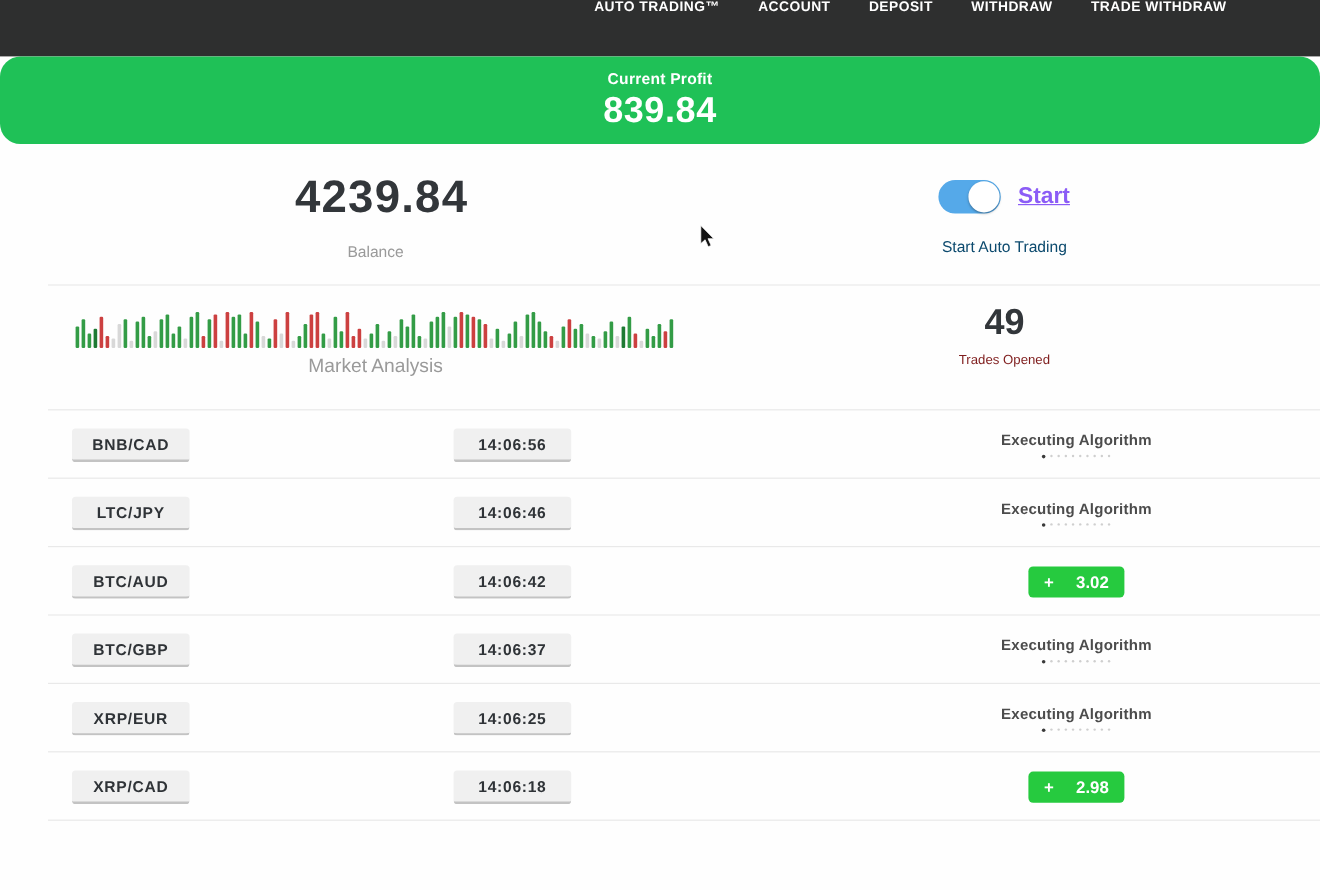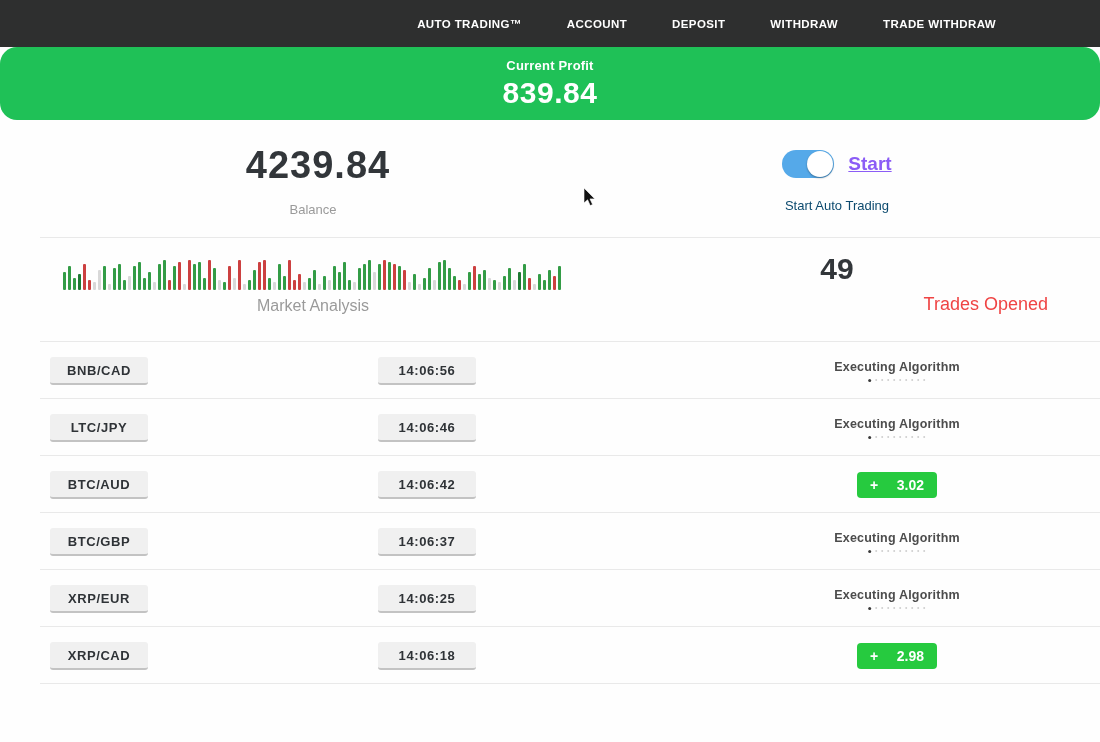--- a/index.html
+++ b/index.html
@@ -1,22 +1,22 @@
 <!DOCTYPE html>
 <html><head>
 <meta charset="utf-8">
 <style>
   * { margin:0; padding:0; box-sizing:border-box; }
   html,body { width:1100px; height:742px; overflow:hidden; background:#fff;
               font-family:"Liberation Sans", sans-serif; }
   .page { position:relative; width:1100px; height:742px; background:#fefefe; }
 
   
-  .topbar { height:47px; background:#2e2f2f; display:flex; align-items:center;
-            justify-content:flex-end; padding-right:104px; gap:45px; }
+  .topbar { height:47px; background:#2e2f2f; display:flex; align-items:flex-start;
+            justify-content:flex-end; padding-right:78px; gap:32px; }
   .nav-item { color:#fff; font-size:11.5px; font-weight:bold; letter-spacing:.4px;
               cursor:pointer; white-space:nowrap; }
 
   
   .profit-banner { height:73px; background:#1fc157; color:#fff; text-align:center;
                    padding-top:11px; }
   .profit-label { font-size:13px; font-weight:bold; letter-spacing:.2px; }
   .profit-value { font-size:30px; font-weight:bold; letter-spacing:.5px; margin-top:3px; }
 
   
@@ -39,31 +39,31 @@
   .toggle-sub { margin-top:20px; font-size:13px; color:#0c4a6e; }
 
   .sep { height:1px; background:#e9e9e9; margin-left:40px; }
 
   .market-row { height:103px; }
   .bars { width:500px; height:38px; margin:14px auto 0; display:flex;
           align-items:flex-end; gap:2px; }
   .bar { width:3px; border-radius:1px; flex:0 0 auto; }
   .market-label { margin-top:7px; font-size:16px; color:#9a9a9a; }
   .trades-open-value { margin-top:14px; font-size:30px; font-weight:bold; color:#32363a; }
-  .trades-open-label { margin-top:8px; font-size:18px; color:#ef4444;text-align:right; }
+  .trades-open-label { margin-top:8px; font-size:11px; color:#7f1d1d; }
 
   
   .trade-row { position:relative; height:57px; }
   .trade-row::after { content:''; position:absolute; left:40px; right:0; bottom:0;
                       height:1px; background:#e9e9e9; }
   .pill { position:absolute; top:50%; transform:translateY(-50%);
           background:#f0f0f0; border-bottom:2px solid #c3c3c3; border-radius:3px;
           padding:6px 10px 5px; min-width:98px; text-align:center;
           font-size:13px; font-weight:bold; color:#2f3337; letter-spacing:.6px; }
-  .pair { left:50px; cursor:pointer; }
+  .pair { left:60px; cursor:pointer; }
   .time { left:378px; }
   .status { position:absolute; left:897px; top:50%; transform:translate(-50%,-50%);
             text-align:center; }
   .exec-label { font-size:12.5px; font-weight:bold; color:#4c4c4c; letter-spacing:.2px;
                 white-space:nowrap; }
   .dots { margin-top:5px; display:flex; justify-content:center; align-items:center; gap:4px; }
   .dot { width:2px; height:2px; border-radius:50%; background:#cfcfcf; }
   .dot.active { width:3px; height:3px; background:#3a3a3a; }
   .result-badge { display:flex; justify-content:space-between; align-items:center;
                   width:80px; padding:5px 13px; border-radius:4px; color:#fff;

